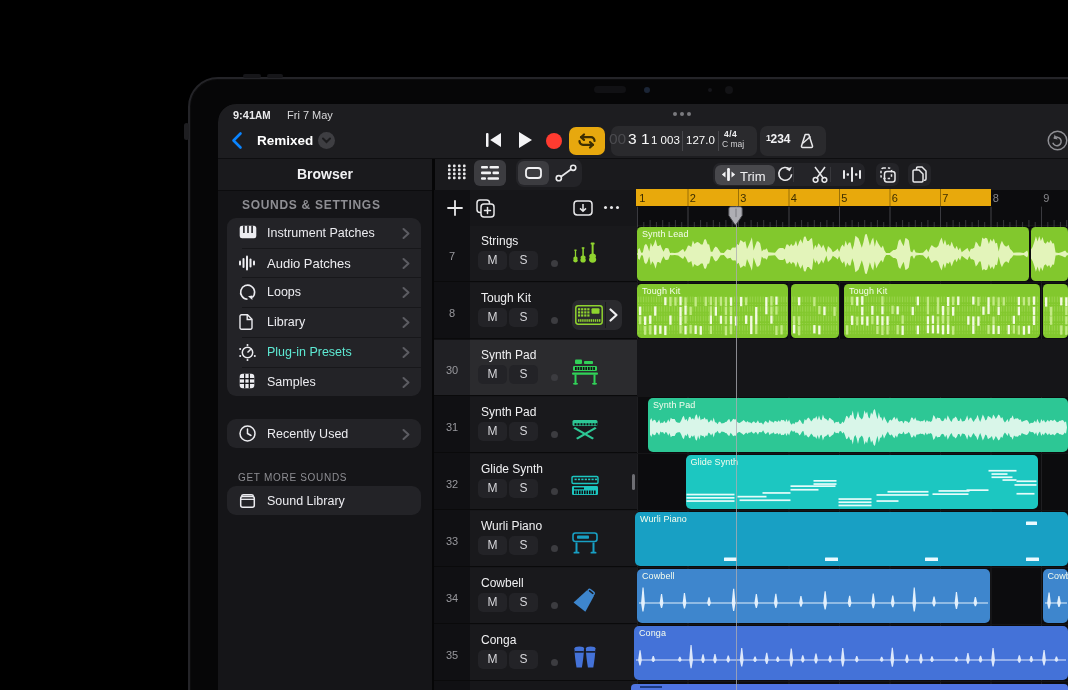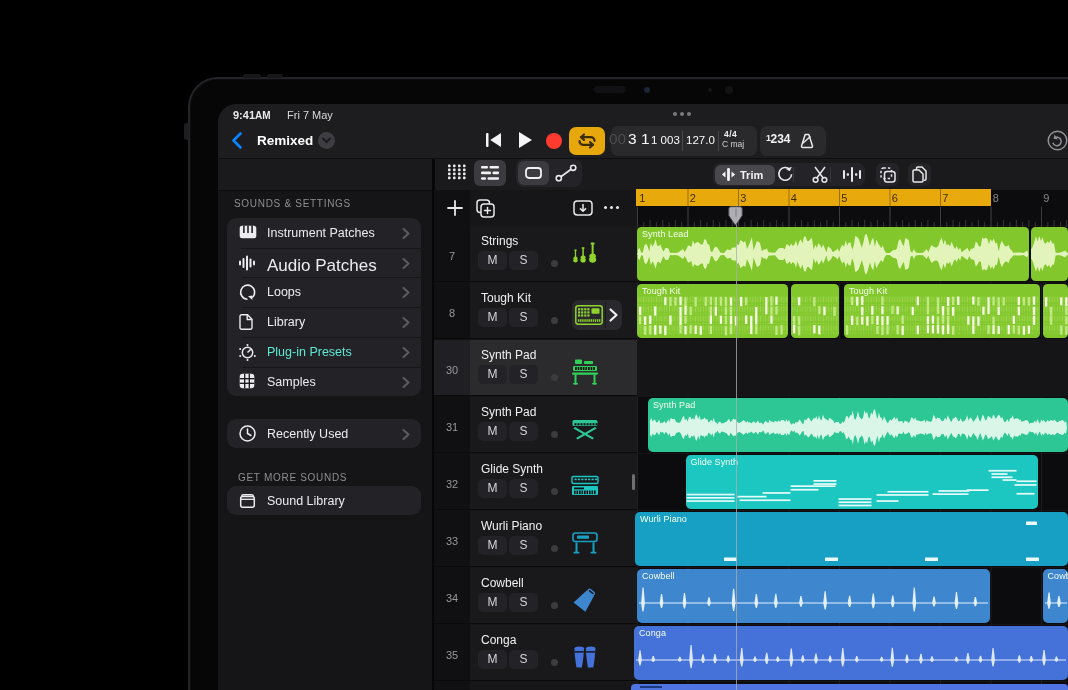--- a/index.html
+++ b/index.html
@@ -68,20 +68,21 @@
           <path d="M7.2 2.5 h3.6 L14.5 14 a1.2 1.2 0 0 1 -1.1 1.5 H4.6 A1.2 1.2 0 0 1 3.5 14 Z"></path>
           <path d="M4.4 11.5 L12.5 4.5"></path>
         </g>
       </svg>
       <svg style="left:829px;top:26px" width="21" height="21" viewBox="0 0 21 21">
         <circle cx="10.5" cy="10.5" r="9.3" fill="none" stroke="#8e8e93" stroke-width="1.5"></circle>
         <path d="M7 8.2 a4.3 4.3 0 1 1 -1.2 4.6" fill="none" stroke="#8e8e93" stroke-width="1.5"></path>
         <path d="M7.6 4.6 L6.6 8.8 L10.8 9.4 Z" fill="#8e8e93"></path>
       </svg>
       <div class="ab" style="left:213.5px;top:55px;width:3px;height:531px;background:#060607"></div>
+      <div class="txt" style="left:0;top:62px;width:214px;text-align:center;font-size:14px;font-weight:700;color:#f2f2f4">Browser</div>
       <svg style="left:229px;top:58px" width="20" height="20" viewBox="0 0 20 20">
         <g fill="#e8e8ea">
           <rect x="1" y="2.6" width="2.6" height="2.6" rx="0.8"></rect>
           <rect x="6" y="2.6" width="2.6" height="2.6" rx="0.8"></rect>
           <rect x="11" y="2.6" width="2.6" height="2.6" rx="0.8"></rect>
           <rect x="16" y="2.6" width="2.6" height="2.6" rx="0.8"></rect>
           <rect x="1" y="6.6" width="2.6" height="2.6" rx="0.8"></rect>
           <rect x="6" y="6.6" width="2.6" height="2.6" rx="0.8"></rect>
           <rect x="11" y="6.6" width="2.6" height="2.6" rx="0.8"></rect>
           <rect x="16" y="6.6" width="2.6" height="2.6" rx="0.8"></rect>
@@ -118,21 +119,21 @@
       </svg>
       <div class="ab" style="left:495px;top:59px;width:152px;height:23px;border-radius:7px;background:#242428"></div>
       <div class="ab" style="left:497px;top:60.5px;width:60px;height:20px;border-radius:6px;background:#48484c"></div>
       <svg style="left:503px;top:64px" width="15" height="13" viewBox="0 0 15 13">
         <g fill="#f2f2f4">
           <rect x="6.1" y="0" width="2.8" height="13" rx="1.2"></rect>
           <path d="M4.5 3.5 v6 L0.8 6.5 Z"></path>
           <path d="M10.5 3.5 v6 L14.2 6.5 Z"></path>
         </g>
       </svg>
-      <div class="txt" style="left:522px;top:65px;font-size:11px;font-weight:700;color:#f2f2f4">Trim</div>
+      <div class="txt" style="left:522px;top:65px;font-size:13px;font-weight:400;color:#f2f2f4">Trim</div>
       <div class="ab" style="left:575px;top:63px;width:1px;height:15px;background:#38383c"></div>
       <div class="ab" style="left:612px;top:63px;width:1px;height:15px;background:#38383c"></div>
       <svg style="left:559px;top:62px" width="16" height="17" viewBox="0 0 16 17">
         <path d="M12.8 3.4 A6.4 6.4 0 1 0 14.6 8.2" fill="none" stroke="#e8e8ea" stroke-width="1.6"></path>
         <path d="M14.9 0.8 L12.7 5.3 L8.9 2.9 Z" fill="#e8e8ea"></path>
       </svg>
       <svg style="left:594px;top:62px" width="16" height="17" viewBox="0 0 16 17">
         <g stroke="#e8e8ea" stroke-width="1.5" fill="none">
           <path d="M3 1 L11.5 12.5"></path>
           <path d="M13 1 L4.5 12.5"></path>
@@ -155,21 +156,21 @@
         <rect x="1" y="1" width="10.5" height="10.5" rx="2.5" fill="none" stroke="#e8e8ea" stroke-width="1.5" stroke-dasharray="2.4 2"></rect>
       </svg>
       <div class="ab" style="left:690px;top:59px;width:23px;height:23px;border-radius:6px;background:#242428"></div>
       <svg style="left:694px;top:62px" width="15" height="17" viewBox="0 0 15 17">
         <g fill="none" stroke="#e8e8ea" stroke-width="1.5">
           <path d="M4.5 4 V2.2 A1.2 1.2 0 0 1 5.7 1 H10 L14 5 V13 a1.2 1.2 0 0 1 -1.2 1.2 H12"></path>
           <path d="M1 5.2 A1.2 1.2 0 0 1 2.2 4 H7 L11 8 V14.8 a1.2 1.2 0 0 1 -1.2 1.2 H2.2 A1.2 1.2 0 0 1 1 14.8 Z"></path>
         </g>
       </svg>
       <div class="ab" style="left:0;top:87px;width:214px;height:499px;background:#151518"></div>
-      <div class="txt" style="left:16px;top:94px;font-size:10px;font-weight:400;letter-spacing:0.7px;color:#8e8e93">SOUNDS &amp; SETTINGS</div>
+      <div class="txt" style="left:24px;top:94px;font-size:12px;font-weight:700;letter-spacing:0.7px;color:#8e8e93">SOUNDS &amp; SETTINGS</div>
       <div class="ab" style="left:9px;top:114px;width:194px;height:178px;border-radius:9px;background:#232327"></div>
       <svg style="left:21px;top:121px" width="18" height="14" viewBox="0 0 18 14">
         <rect x="0.7" y="0.7" width="16.6" height="12.6" rx="2.4" fill="#ececf0"></rect>
         <g stroke="#151518" stroke-width="1.5">
           <path d="M4.9 0.7 V8"></path>
           <path d="M9 0.7 V8"></path>
           <path d="M13.1 0.7 V8"></path>
         </g>
       </svg>
       <div class="txt" style="left:49px;top:122.0px;font-size:12.5px;color:#ececf0">Instrument Patches</div>
@@ -179,21 +180,21 @@
       <div class="ab" style="left:24px;top:143.7px;width:179px;height:1px;background:#17171a"></div>
       <svg style="left:21px;top:151px" width="16" height="16" viewBox="0 0 16 16">
         <g fill="#ececf0">
           <rect x="0" y="5.5" width="2" height="5" rx="1"></rect>
           <rect x="3.5" y="3" width="2" height="10" rx="1"></rect>
           <rect x="7" y="0.5" width="2" height="15" rx="1"></rect>
           <rect x="10.5" y="3.5" width="2" height="9" rx="1"></rect>
           <rect x="14" y="5.5" width="2" height="5" rx="1"></rect>
         </g>
       </svg>
-      <div class="txt" style="left:49px;top:151.7px;font-size:17px;color:#ececf0">Audio Patches</div>
+      <div class="txt" style="left:49px;top:151.7px;font-size:13px;color:#ececf0">Audio Patches</div>
       <svg style="left:184px;top:153.7px" width="8" height="11" viewBox="0 0 8 11">
         <path d="M1.5 1 L6.5 5.5 L1.5 10" fill="none" stroke="#5c5c62" stroke-width="2" stroke-linecap="round" stroke-linejoin="round"></path>
       </svg>
       <div class="ab" style="left:24px;top:173.4px;width:179px;height:1px;background:#17171a"></div>
       <svg style="left:21px;top:180px" width="17" height="16" viewBox="0 0 17 16">
         <path d="M13.2 13.5 A7 7 0 1 0 8.5 15.2" fill="none" stroke="#ececf0" stroke-width="1.6"></path>
         <path d="M13.4 16 L13.2 11.6 L9 12.2" fill="#ececf0"></path>
       </svg>
       <div class="txt" style="left:49px;top:181.4px;font-size:12.5px;color:#ececf0">Loops</div>
       <svg style="left:184px;top:183.4px" width="8" height="11" viewBox="0 0 8 11">

